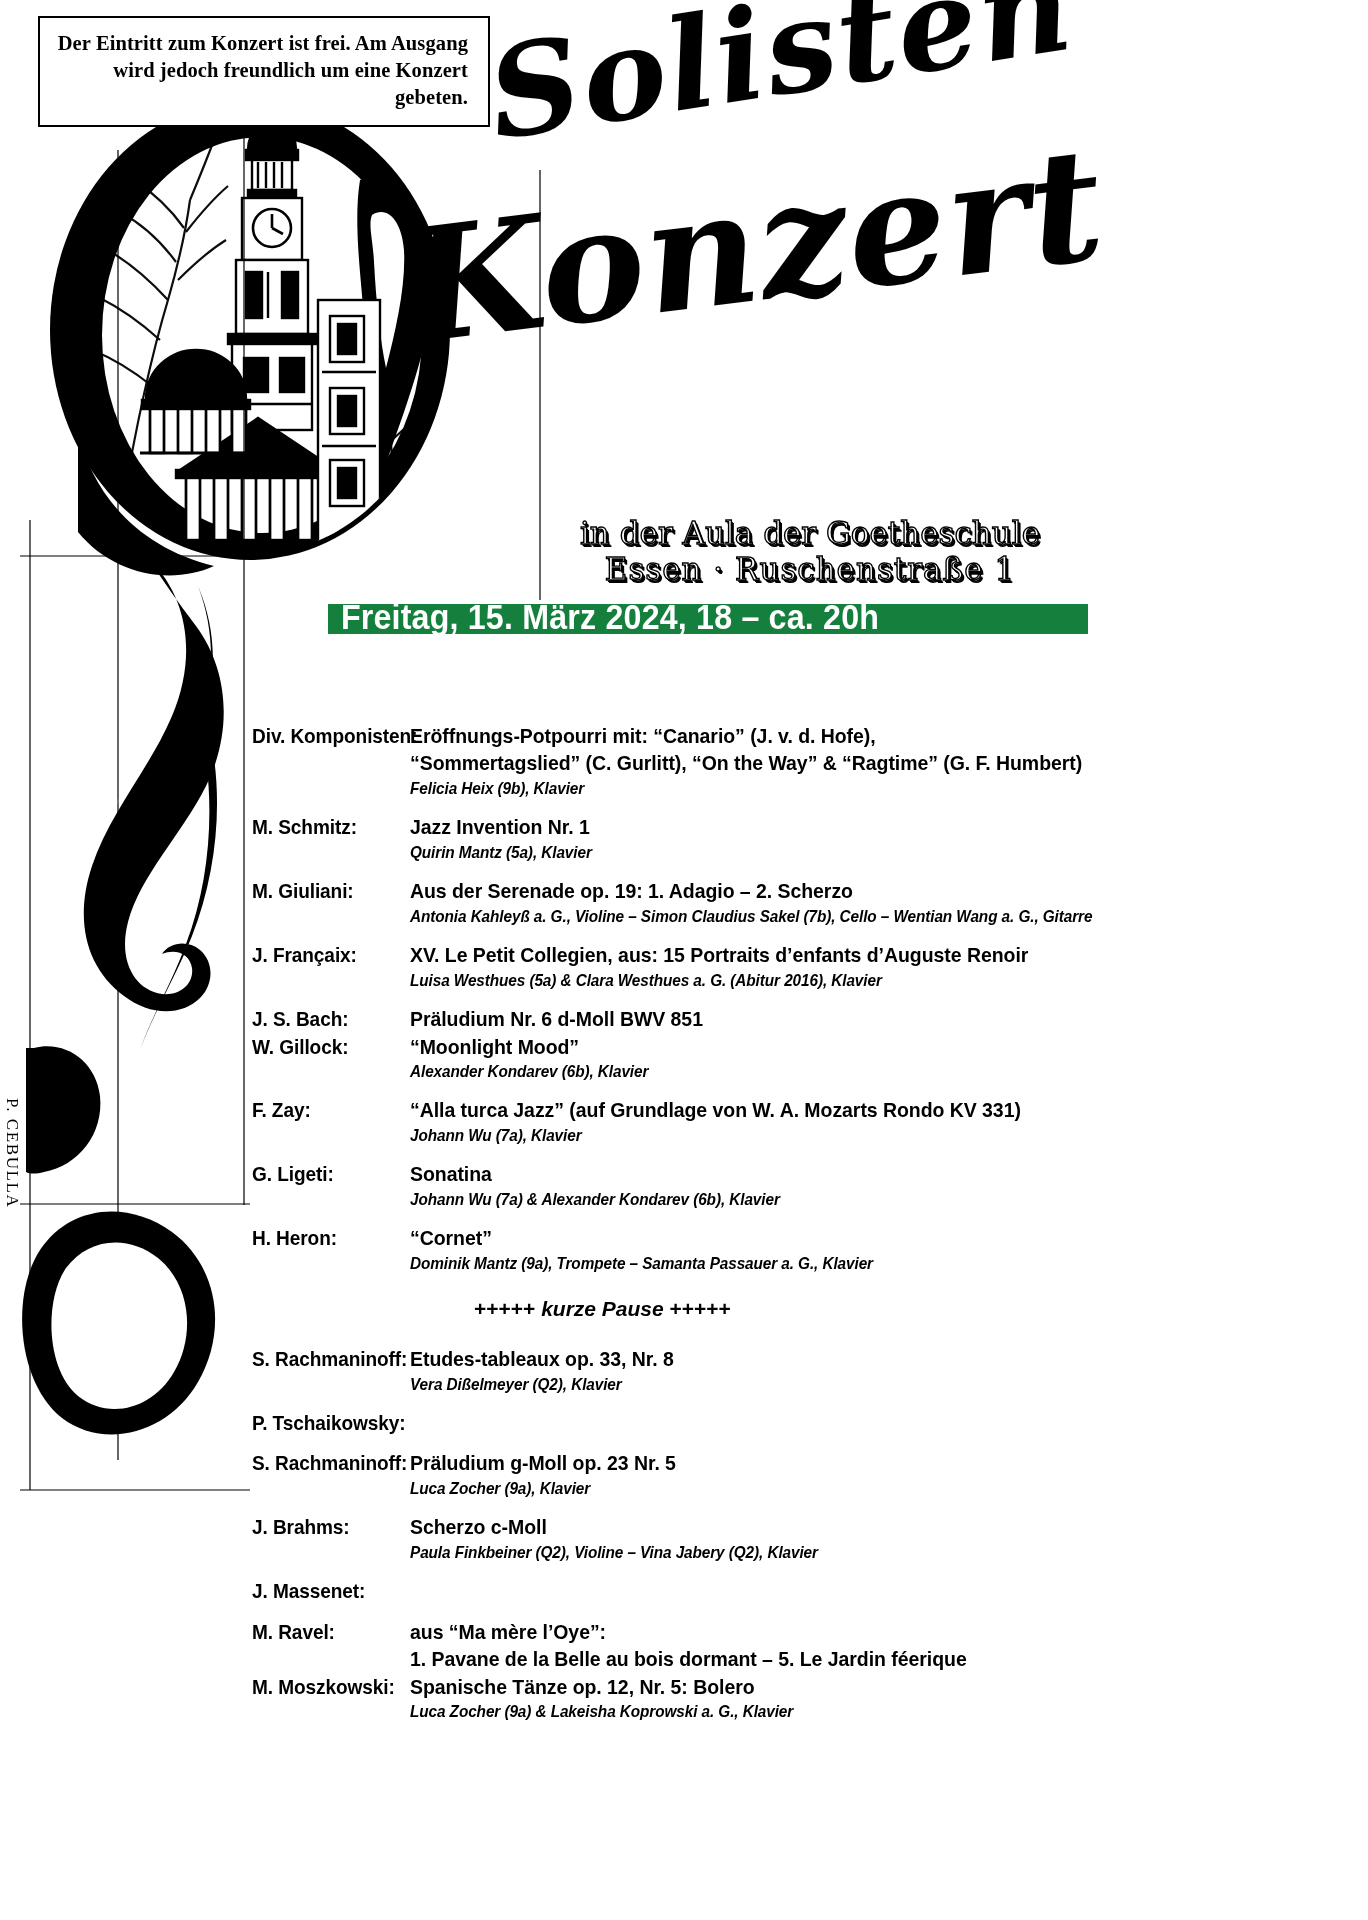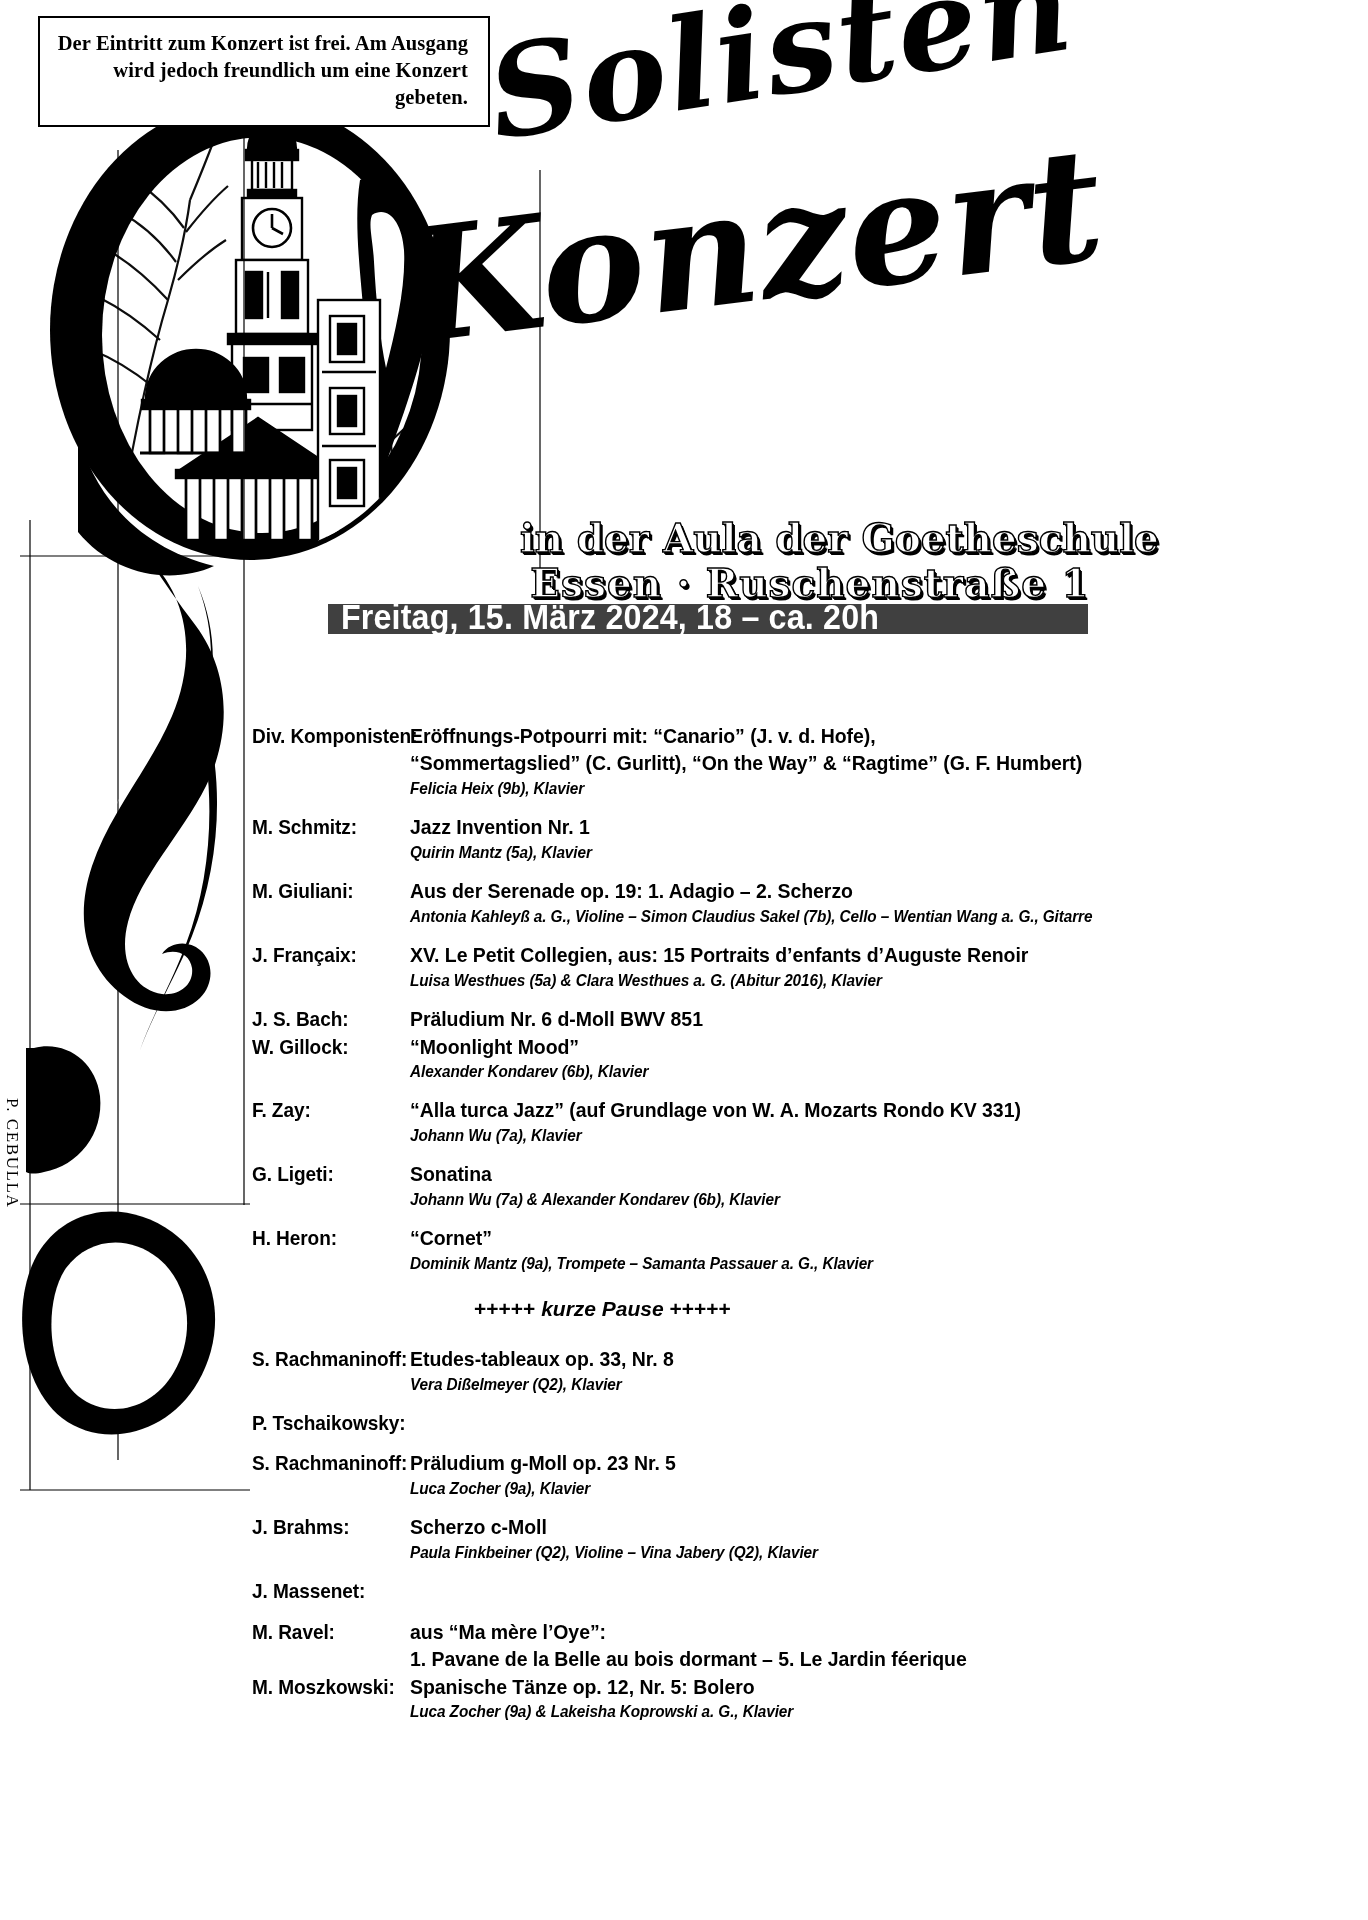--- a/index.html
+++ b/index.html
@@ -86,43 +86,43 @@
   .venue-lines {
     position: absolute;
     left: 520px;
     top: 516px;
     width: 580px;
     z-index: 30;
     text-align: center;
   }
   .venue-line {
     font-family: "DejaVu Serif", "Liberation Serif", serif;
-    font-weight: bold;
-    font-size: 39px;
+    font-weight: normal;
+    font-size: 31px;
     line-height: 1.16;
     letter-spacing: 0px;
     color: #ffffff;
     -webkit-text-stroke: 1.4px #000;
     text-shadow:
        1.5px 1.5px 0 #000,
        2.5px 2.5px 0 #000;
     white-space: nowrap;
   }
   .venue-line.l2 {
     letter-spacing: 1px;
   }
 
   
   .date-banner {
     position: absolute;
     left: 328px;
     top: 604px;
     width: 760px;
     height: 30px;
-    background: #404040;
+    background: #15803d;
     z-index: 35;
     display: flex;
     align-items: center;
   }
   .date-banner-text {
     color: #ffffff;
     font-family: "Liberation Sans Narrow", "Liberation Sans", sans-serif;
     font-weight: bold;
     font-size: 35px;
     line-height: 1;

